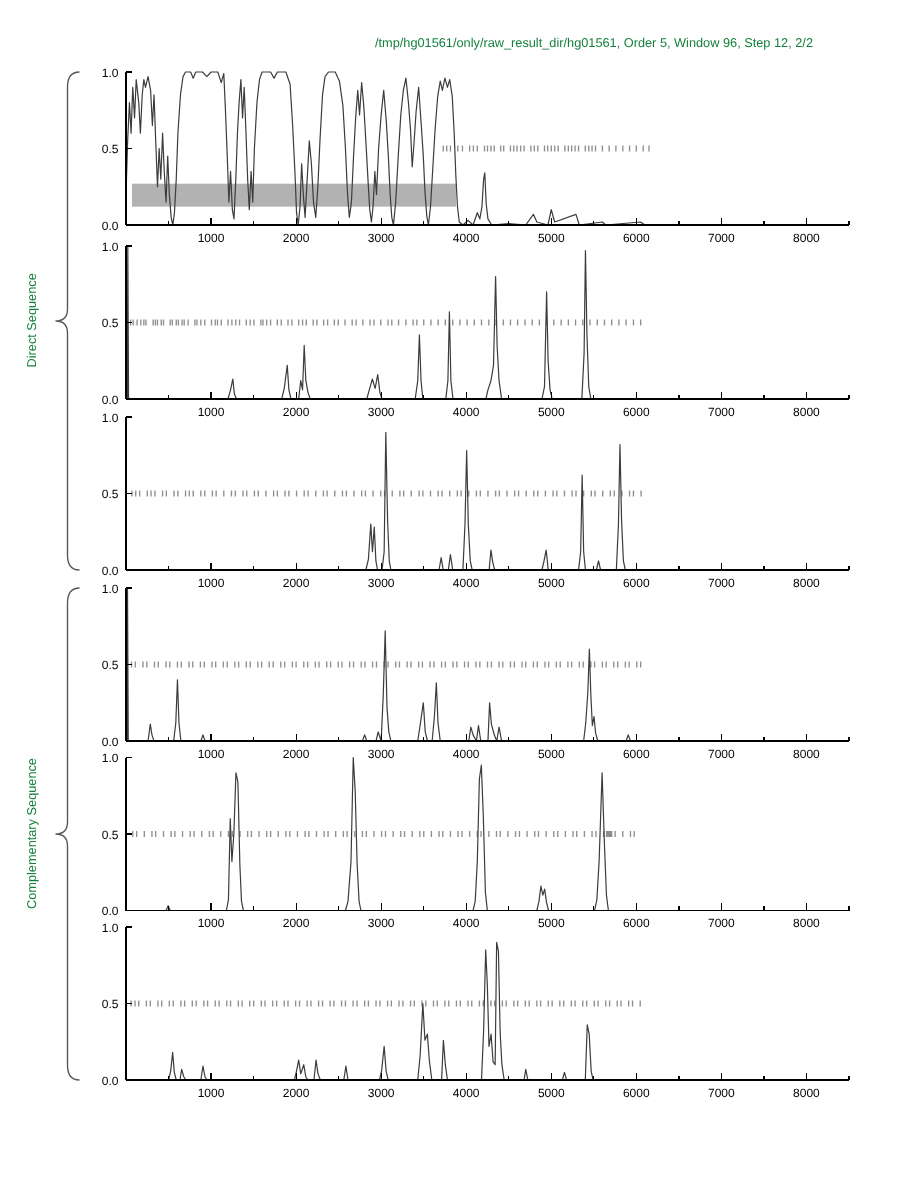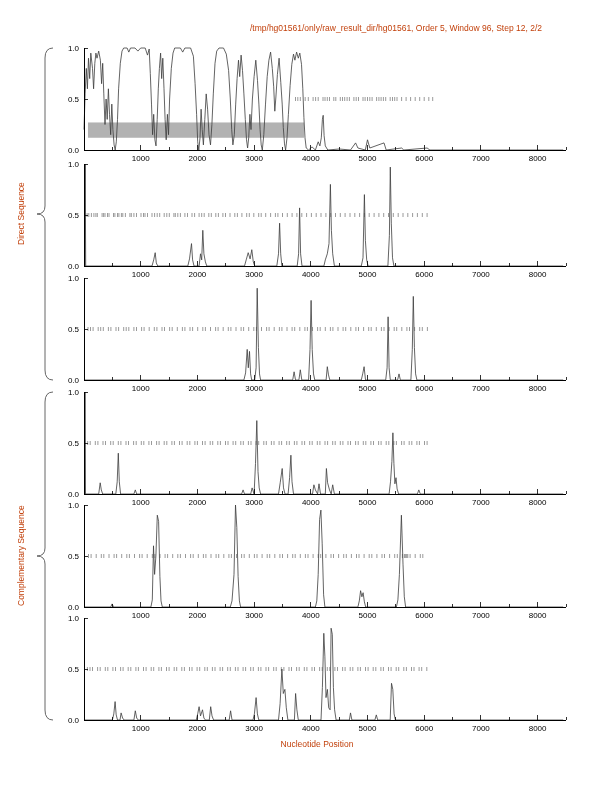--- a/index.html
+++ b/index.html
@@ -1,17 +1,17 @@
 <!DOCTYPE html>
 <html><head>
 <meta charset="utf-8">
 <style>
   html,body{margin:0;padding:0;background:#ffffff;}
   #page{position:relative;width:612px;height:792px;background:#ffffff;overflow:hidden;
-        font-family:"Liberation Sans", sans-serif;color:#c2410c;}
+        font-family:"Liberation Sans", sans-serif;color:#15803d;}
   #plot-title{position:absolute;top:23px;left:180px;width:432px;text-align:center;
               font-size:8.5px;white-space:nowrap;}
   #x-axis-title{position:absolute;top:739px;left:60px;width:514px;text-align:center;font-size:8.5px;}
   .vlabel{position:absolute;writing-mode:vertical-rl;transform:rotate(180deg);
           font-size:8.5px;text-align:center;white-space:nowrap;}
   #direct-label{left:16px;top:48px;height:332px;}
   #comp-label{left:16px;top:392px;height:328px;}
   svg text{font-family:"Liberation Sans", sans-serif;}
 </style>
 </head>
@@ -133,14 +133,13 @@
         <text x="537.6" y="731" text-anchor="middle" font-size="8" fill="#000">8000</text>
         <path d="M140.7,720v-5M197.4,720v-5M254.1,720v-5M310.8,720v-5M367.5,720v-5M424.2,720v-5M480.9,720v-5M537.6,720v-5M112.4,720v-3M169.1,720v-3M225.8,720v-3M282.5,720v-3M339.2,720v-3M395.9,720v-3M452.6,720v-3M509.3,720v-3M566.0,720v-3" stroke="#000000" stroke-width="0.8" shape-rendering="crispEdges" fill="none"></path>
         <text x="79" y="723" text-anchor="end" font-size="8" fill="#000">0.0</text>
         <text x="79" y="672" text-anchor="end" font-size="8" fill="#000">0.5</text>
         <text x="79" y="621" text-anchor="end" font-size="8" fill="#000">1.0</text>
         <path d="M84,720.0h4M84,669.0h4M84,618.0h4" stroke="#000000" stroke-width="0.8" shape-rendering="crispEdges" fill="none"></path>
       </g>
       <path d="M53,48 Q45,48 45,58 L45,206 Q45,214 37,214 Q45,214 45,222 L45,370 Q45,380 53,380" stroke="#555555" stroke-width="0.9" fill="none"></path>
       <path d="M53,392 Q45,392 45,402 L45,548 Q45,556 37,556 Q45,556 45,564 L45,710 Q45,720 53,720" stroke="#555555" stroke-width="0.9" fill="none"></path>
     </svg>
-  <div id="x-axis-title">Nucleotide Position</div>
 </div>
 
 </body></html>

